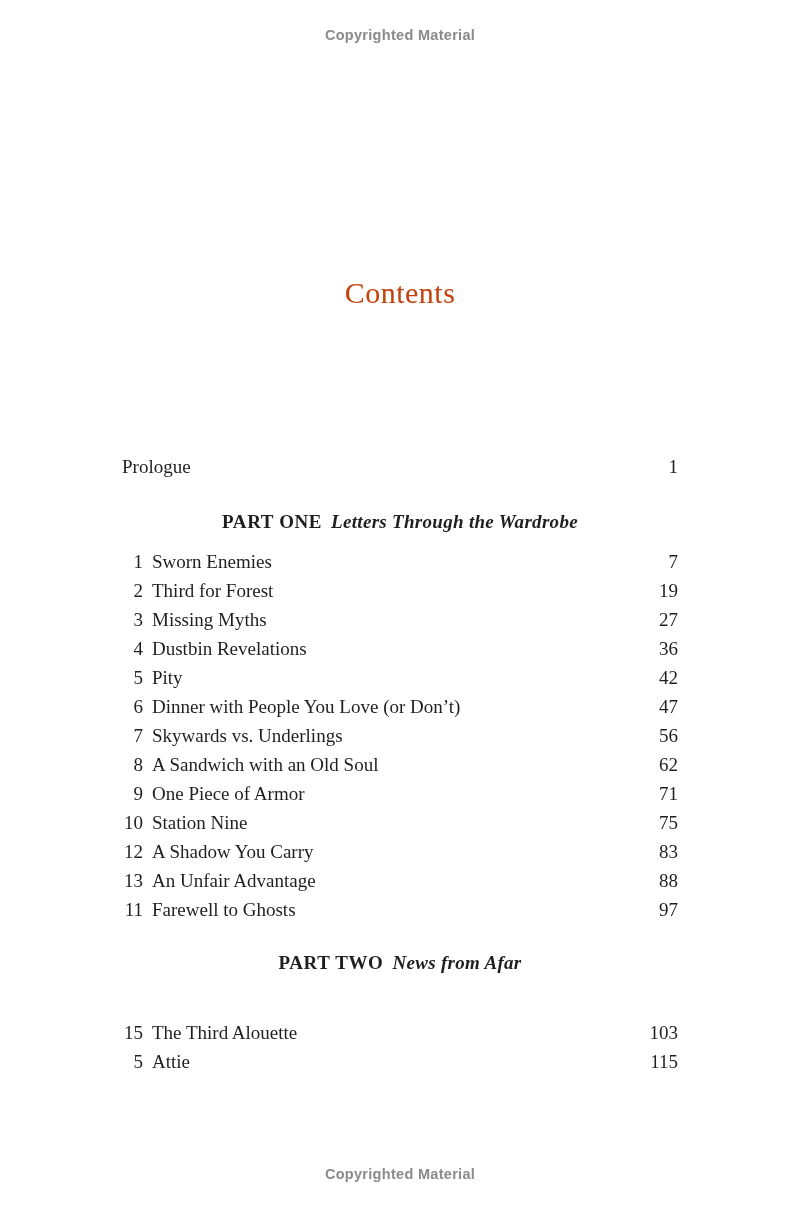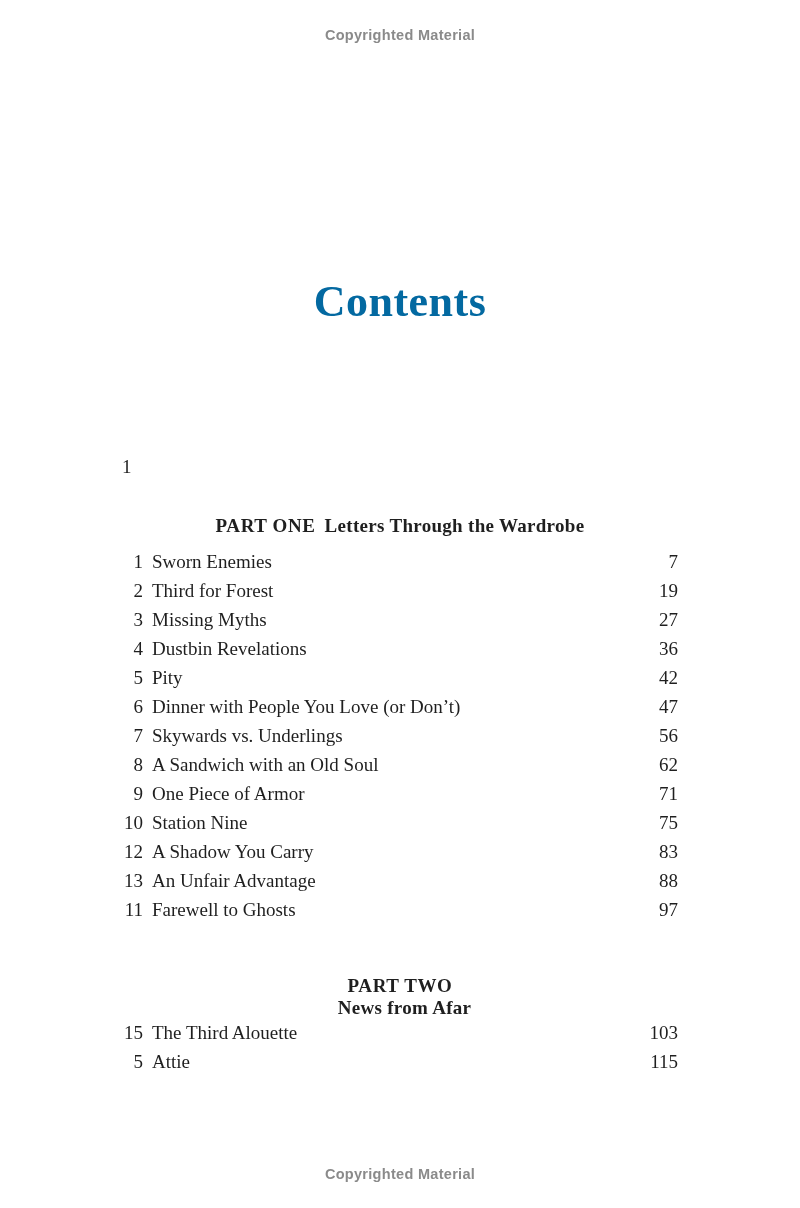--- a/index.html
+++ b/index.html
@@ -31,24 +31,24 @@
   }
   .copyright.top{ top:27px; }
   .copyright.bottom{ top:1166px; }
   .book-title{
     position:absolute;
     top:276px;
     left:0;
     width:100%;
     text-align:center;
     font-family:"Liberation Serif", serif;
-    font-weight:700;
-    font-size:44px;
+    font-weight:400;
+    font-size:30px;
     letter-spacing:0.5px;
-    color:#0369a1;
+    color:#c2410c;
   }
   .toc{
     position:absolute;
     left:122px;
     top:0;
     width:556px;
     font-size:19px;
   }
   .row{
     display:flex;
@@ -81,29 +81,29 @@
     left:0;
     width:100%;
   }
   .part-heading{
     position:absolute;
     left:0;
     width:100%;
     height:29px;
     text-align:center;
     display:flex;
-    align-items:center;
     justify-content:center;
   }
   .part-label{
     font-weight:bold;
     letter-spacing:0.6px;
   }
   .part-title{
     font-weight:bold;
+    font-style:italic;
     margin-left:9px;
     letter-spacing:0.3px;
   }
   .chapter-block{
     position:absolute;
     left:0;
     width:100%;
   }
 </style>
 </head>
@@ -111,20 +111,21 @@
 
 <div class="page">
 
   <div class="copyright top">Copyrighted Material</div>
 
   <h1 class="book-title">Contents</h1>
 
   <div class="toc">
 
     <div class="row prologue-row">
+      <span class="entry-title">Prologue</span>
       <span class="page-num">1</span>
     </div>
 
     <div id="toc-parts">
         <div class="part-heading" style="top: 511px;">
           <span class="part-label">PART ONE</span>
           <span class="part-title">Letters Through the Wardrobe</span>
         </div>
         <div class="chapter-block" style="top: 547px;">
           <div class="row">
@@ -186,21 +187,21 @@
             <span class="num">13</span>
             <span class="chapter-title">An Unfair Advantage</span>
             <span class="page-num">88</span>
           </div>
           <div class="row">
             <span class="num">11</span>
             <span class="chapter-title">Farewell to Ghosts</span>
             <span class="page-num">97</span>
           </div>
         </div>
-        <div class="part-heading" style="top: 982px; flex-direction: column;">
+        <div class="part-heading" style="top: 952px;">
           <span class="part-label">PART TWO</span>
           <span class="part-title">News from Afar</span>
         </div>
         <div class="chapter-block" style="top: 1018px;">
           <div class="row">
             <span class="num">15</span>
             <span class="chapter-title">The Third Alouette</span>
             <span class="page-num">103</span>
           </div>
           <div class="row">

